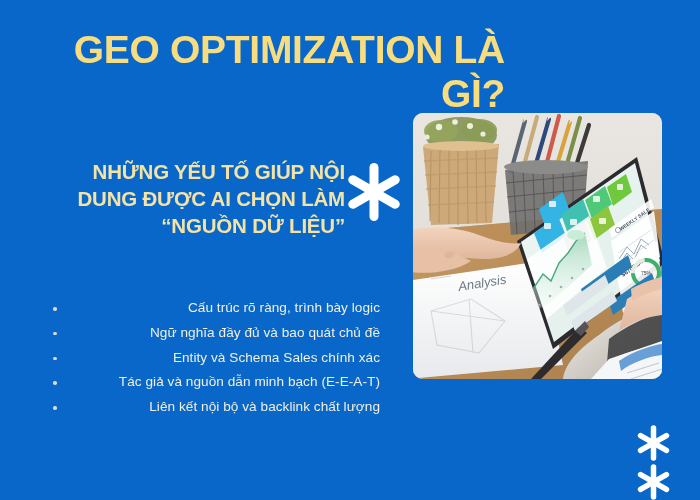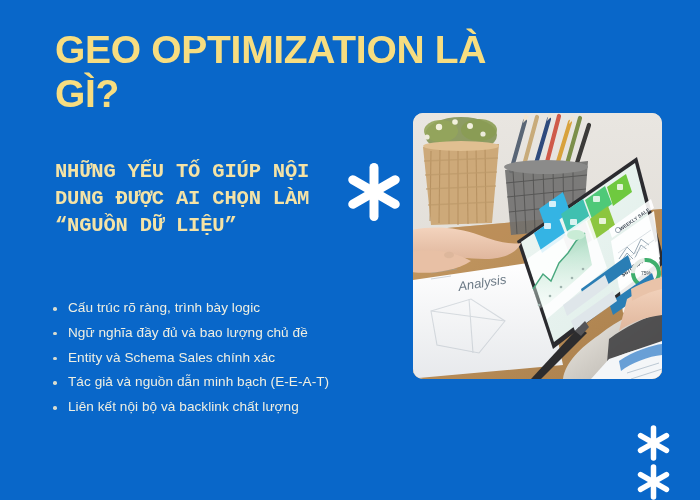--- a/index.html
+++ b/index.html
@@ -11,20 +11,21 @@
     height: 500px;
     overflow: hidden;
     font-family: "Liberation Sans", sans-serif;
   }
   #poster {
     position: relative;
     width: 700px;
     height: 500px;
     background: #0967C9;
     overflow: hidden;
+    text-align: right;
   }
 
   
   .headline {
     position: absolute;
     left: 55px;
     top: 28px;
     width: 450px;
     color: #F7DD80;
     font-family: "Liberation Sans", sans-serif;
@@ -35,21 +36,21 @@
     white-space: pre-line;
   }
 
   
   .subhead {
     position: absolute;
     left: 55px;
     top: 158px;
     width: 290px;
     color: #F4E3A6;
-    font-family: Liberation Mono, monospace;
+    font-family: Liberation Sans, sans-serif;
     font-weight: bold;
     font-size: 20.5px;
     line-height: 1.32;
     letter-spacing: -0.2px;
     white-space: pre-line;
   }
 
   
   .bullets {
     position: absolute;
@@ -108,21 +109,21 @@
 <body>
 
 <div id="poster">
 
   <div class="headline">GEO OPTIMIZATION LÀ GÌ?</div>
 
   <div class="subhead">NHỮNG YẾU TỐ GIÚP NỘI DUNG ĐƯỢC AI CHỌN LÀM “NGUỒN DỮ LIỆU”</div>
 
   <ul class="bullets">
     <li>Cấu trúc rõ ràng, trình bày logic</li>
-    <li>Ngữ nghĩa đầy đủ và bao lượng chủ đề</li>
+    <li>Ngữ nghĩa đầy đủ và bao quát chủ đề</li>
     <li>Entity và Schema Sales chính xác</li>
     <li>Tác giả và nguồn dẫn minh bạch (E-E-A-T)</li>
     <li>Liên kết nội bộ và backlink chất lượng</li>
   </ul>
 
   <div class="ast ast-main">
     <svg width="54" height="62" viewBox="0 0 54 62">
       <g fill="#FFFFFF">
         <rect x="22.5" y="2" width="9" height="58" rx="4.5"></rect>
         <rect x="22.5" y="2" width="9" height="58" rx="4.5" transform="rotate(60 27 31)"></rect>

